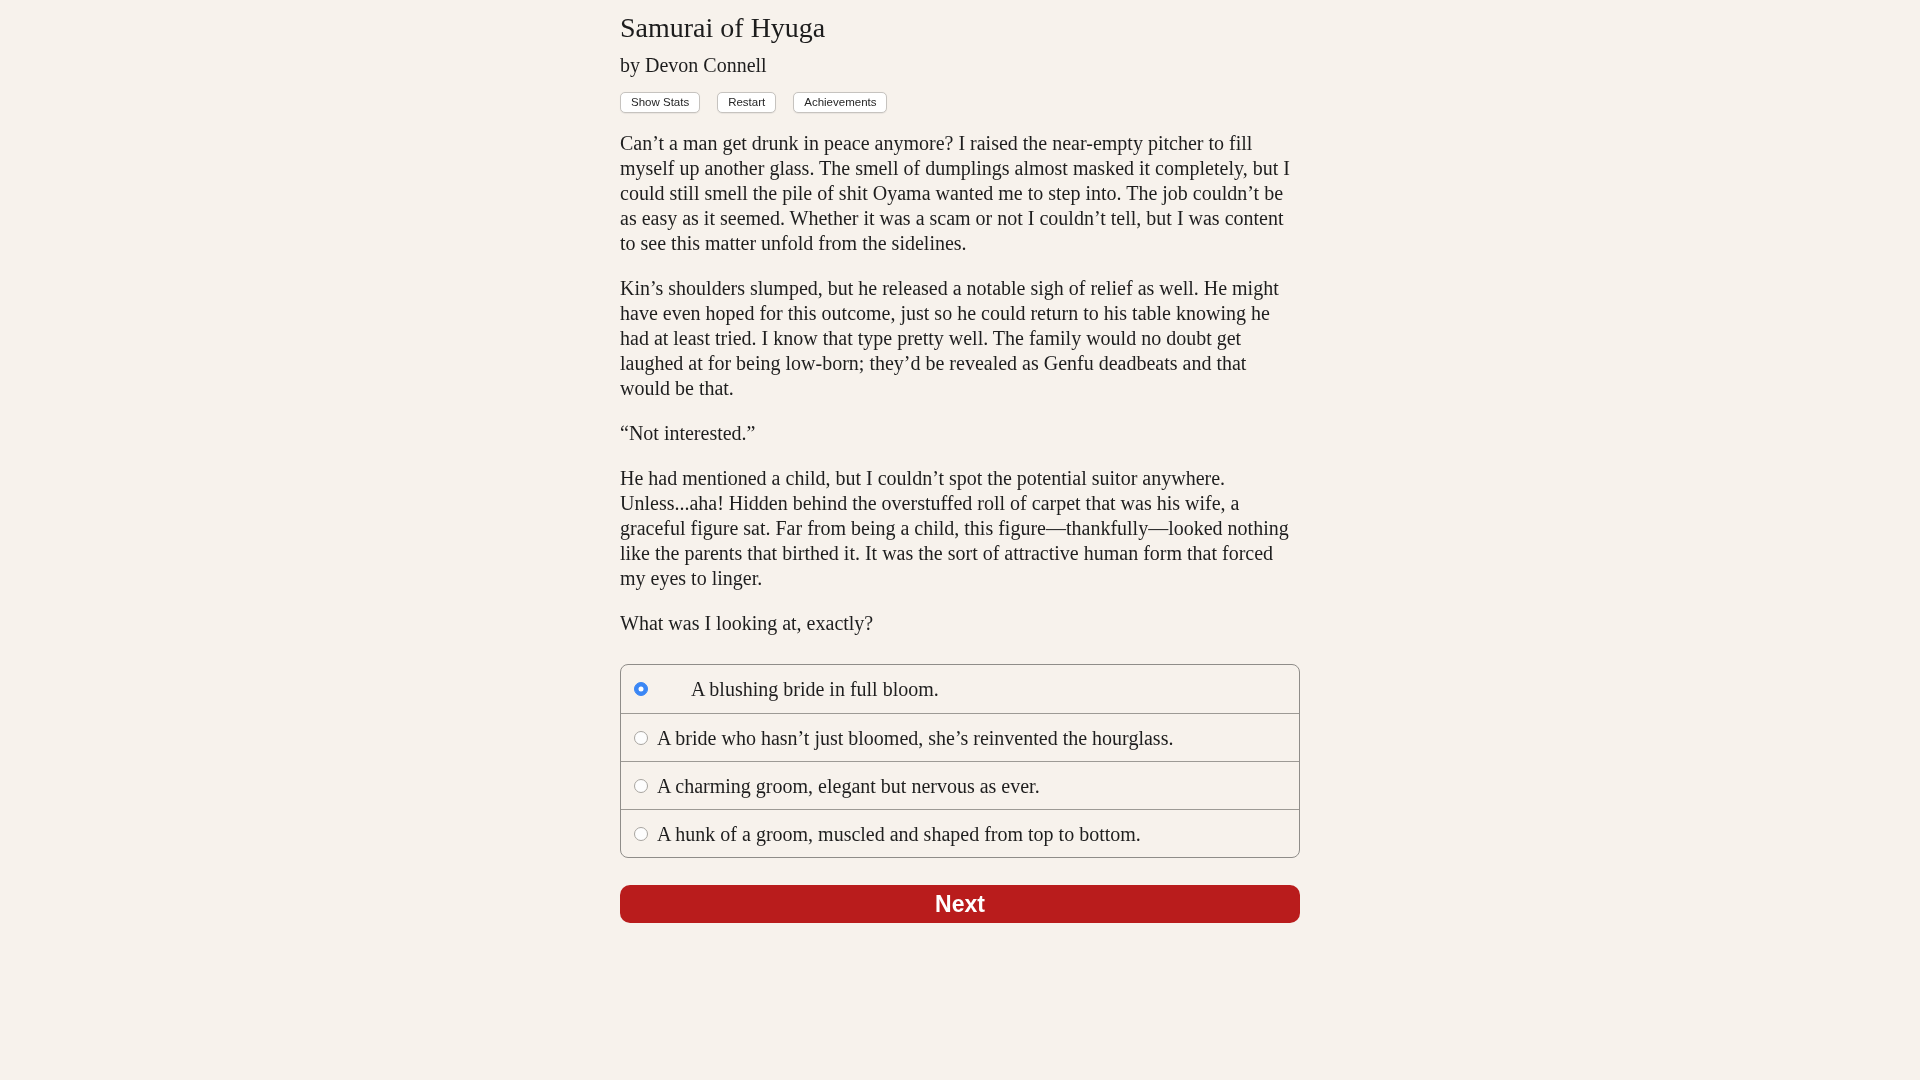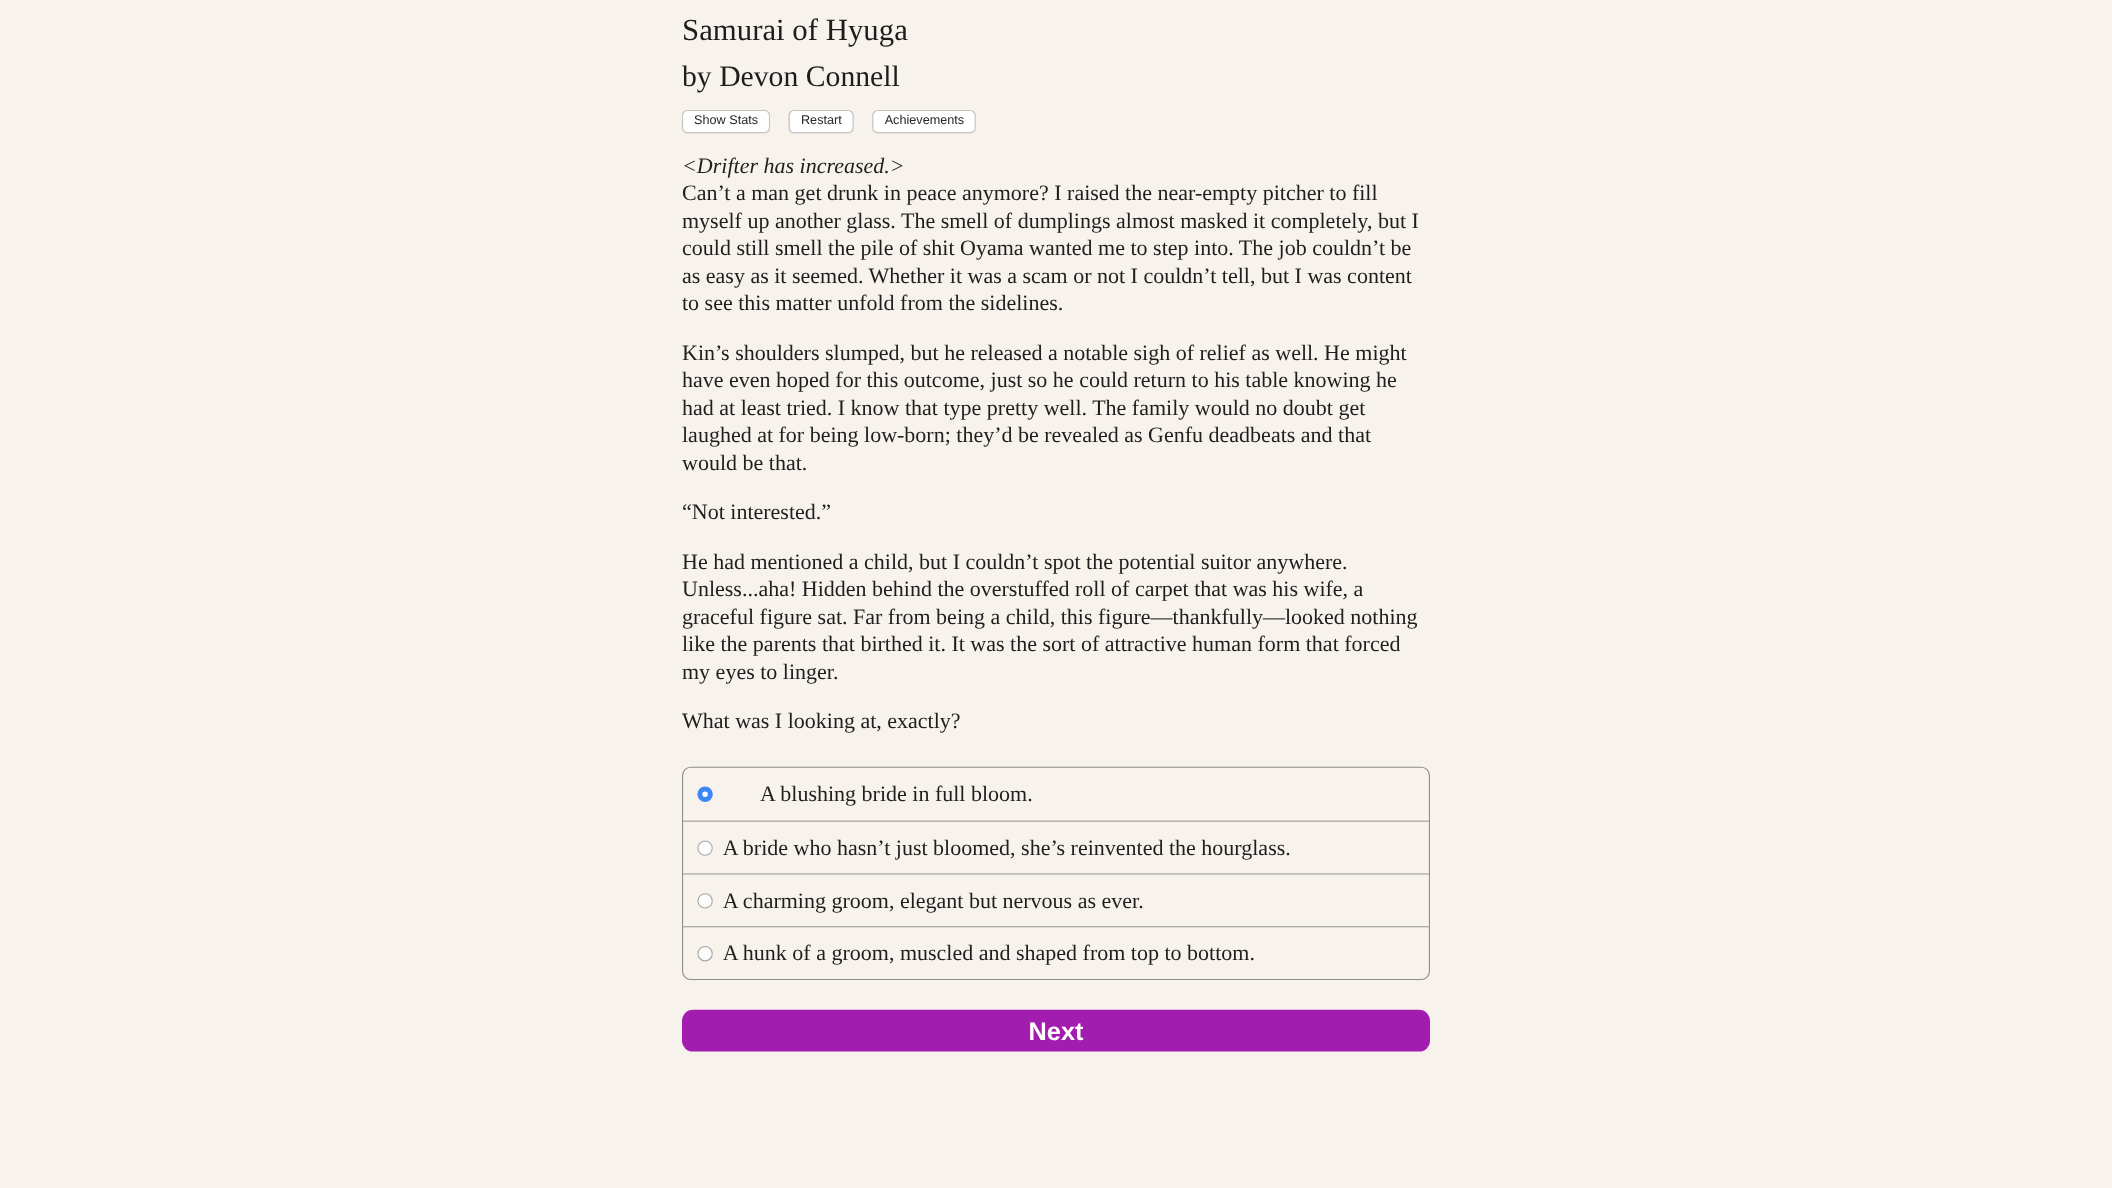--- a/index.html
+++ b/index.html
@@ -17,21 +17,21 @@
     margin: 0 auto;
     padding-top: 12px;
   }
   .game-title {
     font-size: 28px;
     font-weight: 400;
     margin: 0 0 10px 0;
     color: #1d1d1d;
   }
   .game-author {
-    font-size: 27px;
+    font-size: 20px;
     margin: 0 0 14px 0;
     color: #1d1d1d;
   }
   .toolbar {
     margin: 15px 0 18px 0;
   }
   .toolbar button {
     font-family: "Liberation Sans", sans-serif;
     font-size: 11.5px;
     color: #262626;
@@ -98,21 +98,21 @@
   }
   .choice-label {
     font-size: 20px;
     line-height: 1.2;
   }
   .next-btn {
     display: block;
     width: 100%;
     height: 38px;
     margin-top: 27px;
-    background: #a21caf;
+    background: #b91c1c;
     color: #ffffff;
     border: none;
     border-radius: 10px;
     font-family: "Liberation Sans", sans-serif;
     font-size: 23px;
     font-weight: 700;
     cursor: pointer;
   }
 </style>
 </head>
@@ -123,21 +123,20 @@
   <h1 class="game-title">Samurai of Hyuga</h1>
 
   <div class="game-author">by Devon Connell</div>
 
   <div class="toolbar">
     <button type="button">Show Stats</button>
     <button type="button">Restart</button>
     <button type="button">Achievements</button>
   </div>
 
-  <div class="stat-note">&lt;Drifter has increased.&gt;</div>
 
   <p class="para first">Can’t a man get drunk in peace anymore? I raised the near-empty pitcher to fill myself up another glass. The smell of dumplings almost masked it completely, but I could still smell the pile of shit Oyama wanted me to step into. The job couldn’t be as easy as it seemed. Whether it was a scam or not I couldn’t tell, but I was content to see this matter unfold from the sidelines.</p>
   <p class="para">Kin’s shoulders slumped, but he released a notable sigh of relief as well. He might have even hoped for this outcome, just so he could return to his table knowing he had at least tried. I know that type pretty well. The family would no doubt get laughed at for being low-born; they’d be revealed as Genfu deadbeats and that would be that.</p>
   <p class="para">“Not interested.”</p>
   <p class="para">He had mentioned a child, but I couldn’t spot the potential suitor anywhere. Unless...aha! Hidden behind the overstuffed roll of carpet that was his wife, a graceful figure sat. Far from being a child, this figure—thankfully—looked nothing like the parents that birthed it. It was the sort of attractive human form that forced my eyes to linger.</p>
   <p class="para">What was I looking at, exactly?</p>
 
   <div class="choices">
     <div class="choice-row">
       <span class="radio checked"></span>

